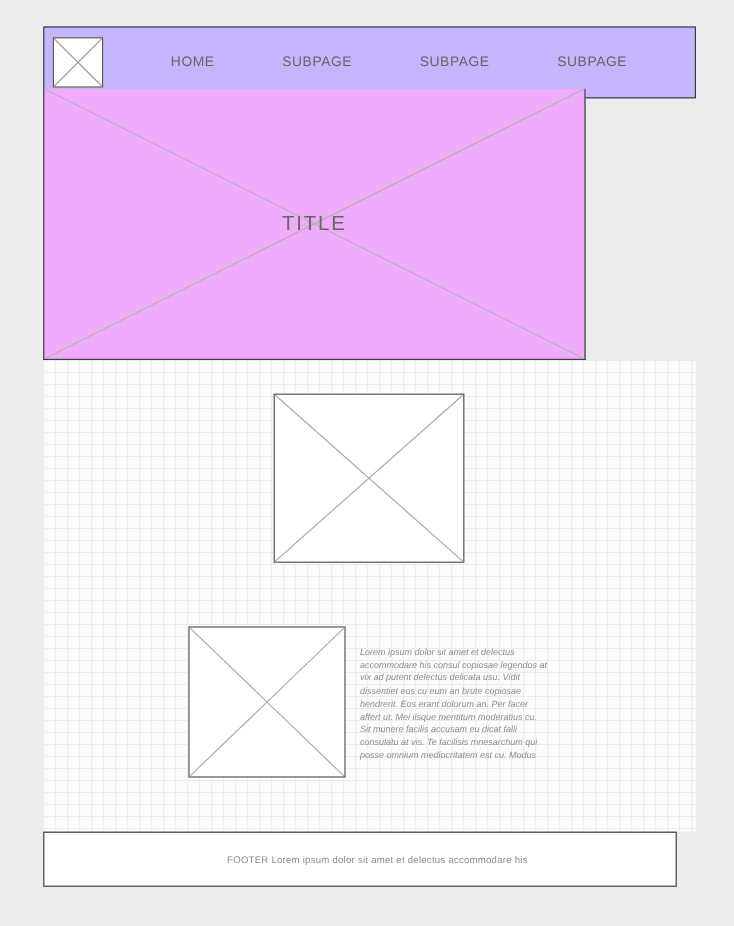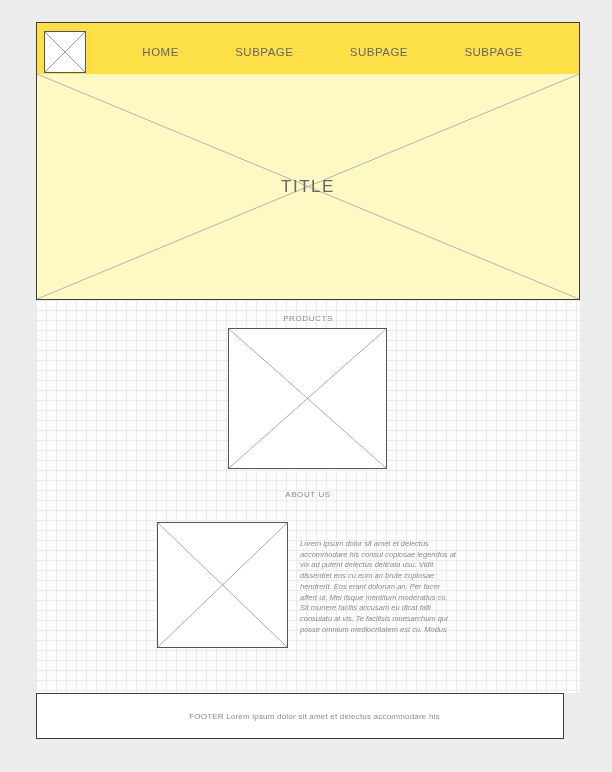--- a/index.html
+++ b/index.html
@@ -9,21 +9,21 @@
     background: #ececec;
     overflow: hidden;
     font-family: "Liberation Sans", sans-serif;
   }
   * { box-sizing: border-box; }
 
   
   .navbar {
     position: absolute; left: 36px; top: 22px;
     width: 544px; height: 60px;
-    background: #fde047;
+    background: #c4b5fd;
     border: 1.5px solid #3d3d3d;
     display: flex; align-items: center;
   }
   .logo {
     width: 42px; height: 42px;
     margin-left: 7px;
     position: relative;
     background: #fff;
     border: 1px solid #565656;
     flex: 0 0 auto;
@@ -36,22 +36,22 @@
   .nav-item {
     font-size: 11.5px; letter-spacing: 0.5px;
     color: #666666;
     cursor: pointer;
     white-space: nowrap;
   }
 
   
   .hero {
     position: absolute; left: 36px; top: 74px;
-    width: 544px; height: 226px;
-    background: #fef9c3;
+    width: 452px; height: 226px;
+    background: #f0abfc;
     border: 1.5px solid #3d3d3d;
     border-top: none;
   }
   .hero-title {
     position: absolute; left: 0; right: 0; top: 50%;
     transform: translateY(-50%);
     text-align: center;
     font-size: 17px; letter-spacing: 1.5px;
     color: #666666;
   }
@@ -127,30 +127,28 @@
 <section class="hero">
   <svg class="x-svg">
     <line x1="0" y1="0" x2="100%" y2="100%" stroke="#b3b3b3" stroke-width="1"></line>
     <line x1="100%" y1="0" x2="0" y2="100%" stroke="#b3b3b3" stroke-width="1"></line>
   </svg>
   <div class="hero-title">TITLE</div>
 </section>
 
 <section class="content-area">
 
-  <div class="section-heading heading-products">PRODUCTS</div>
 
   <div class="placeholder products-box">
     <svg class="x-svg">
       <line x1="0" y1="0" x2="100%" y2="100%" stroke="#aaaaaa" stroke-width="1"></line>
       <line x1="100%" y1="0" x2="0" y2="100%" stroke="#aaaaaa" stroke-width="1"></line>
     </svg>
   </div>
 
-  <div class="section-heading heading-about">ABOUT US</div>
 
   <div class="placeholder about-box">
     <svg class="x-svg">
       <line x1="0" y1="0" x2="100%" y2="100%" stroke="#aaaaaa" stroke-width="1"></line>
       <line x1="100%" y1="0" x2="0" y2="100%" stroke="#aaaaaa" stroke-width="1"></line>
     </svg>
   </div>
 
   <div class="about-text">Lorem ipsum dolor sit amet et delectus
 accommodare his consul copiosae legendos at

